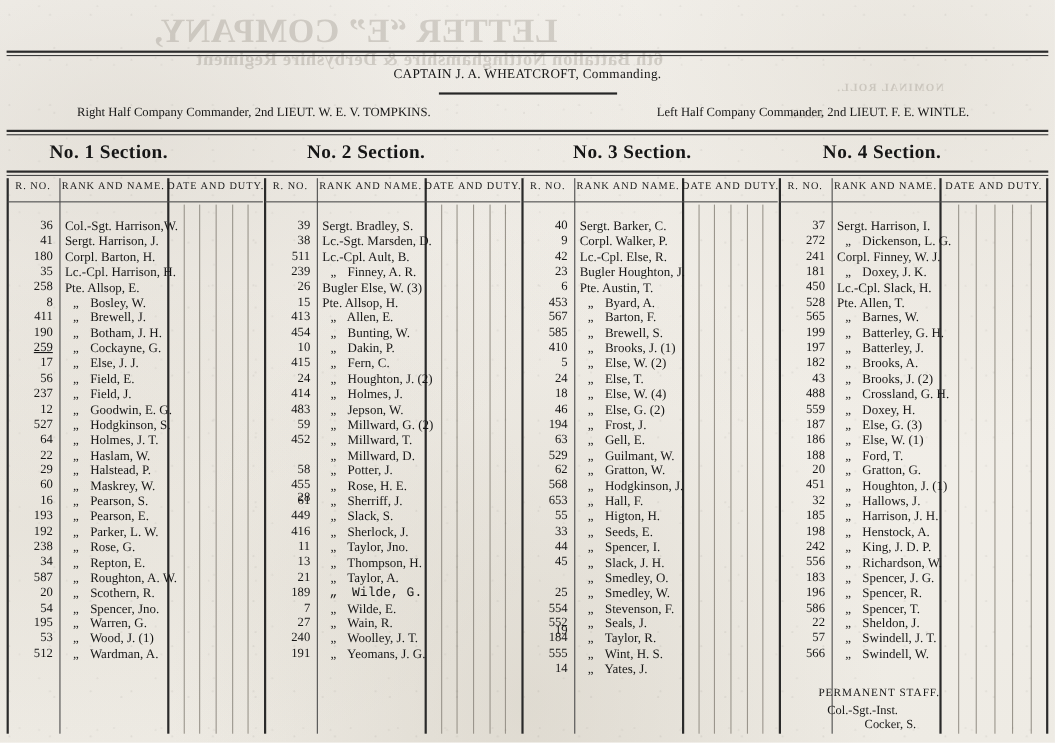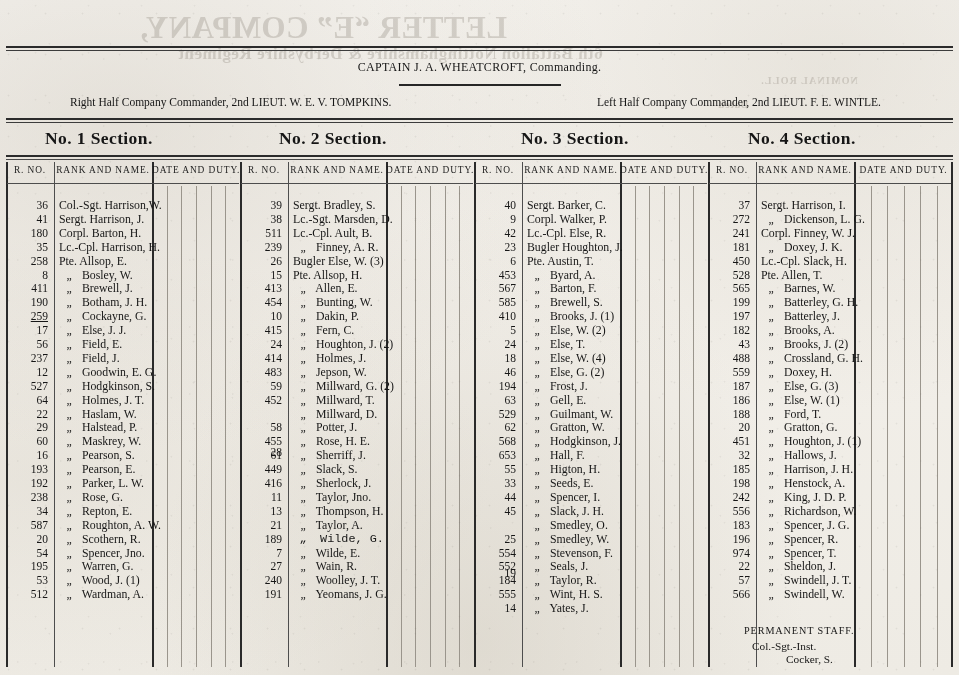--- a/index.html
+++ b/index.html
@@ -413,21 +413,21 @@
       <div class="rnum" style="left: 704px; top: 315px; width: 40px;">198</div>
       <div class="rname" style="left: 755px; top: 315px;"><span class="ditto">„</span> Henstock, A.</div>
       <div class="rnum" style="left: 704px; top: 328.9px; width: 40px;">242</div>
       <div class="rname" style="left: 755px; top: 328.9px;"><span class="ditto">„</span> King, J. D. P.</div>
       <div class="rnum" style="left: 704px; top: 342.8px; width: 40px;">556</div>
       <div class="rname" style="left: 755px; top: 342.8px;"><span class="ditto">„</span> Richardson, W.</div>
       <div class="rnum" style="left: 704px; top: 356.7px; width: 40px;">183</div>
       <div class="rname" style="left: 755px; top: 356.7px;"><span class="ditto">„</span> Spencer, J. G.</div>
       <div class="rnum" style="left: 704px; top: 370.6px; width: 40px;">196</div>
       <div class="rname" style="left: 755px; top: 370.6px;"><span class="ditto">„</span> Spencer, R.</div>
-      <div class="rnum" style="left: 704px; top: 384.5px; width: 40px;">974</div>
+      <div class="rnum" style="left: 704px; top: 384.5px; width: 40px;">586</div>
       <div class="rname" style="left: 755px; top: 384.5px;"><span class="ditto">„</span> Spencer, T.</div>
       <div class="rnum" style="left: 704px; top: 398.4px; width: 40px;">22</div>
       <div class="rname" style="left: 755px; top: 398.4px;"><span class="ditto">„</span> Sheldon, J.</div>
       <div class="rnum" style="left: 704px; top: 412.3px; width: 40px;">57</div>
       <div class="rname" style="left: 755px; top: 412.3px;"><span class="ditto">„</span> Swindell, J. T.</div>
       <div class="rnum" style="left: 704px; top: 426.2px; width: 40px;">566</div>
       <div class="rname" style="left: 755px; top: 426.2px;"><span class="ditto">„</span> Swindell, W.</div>
       <div class="vline heavy" style="left: 945px;"></div>
     </div>
 

